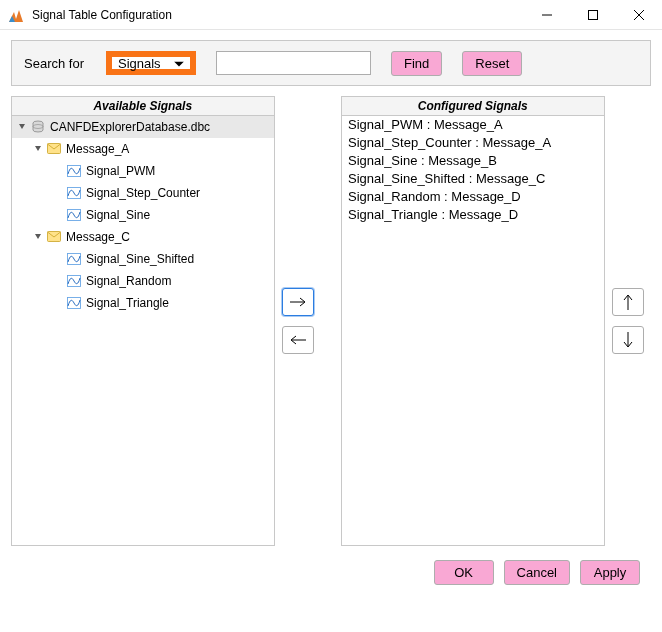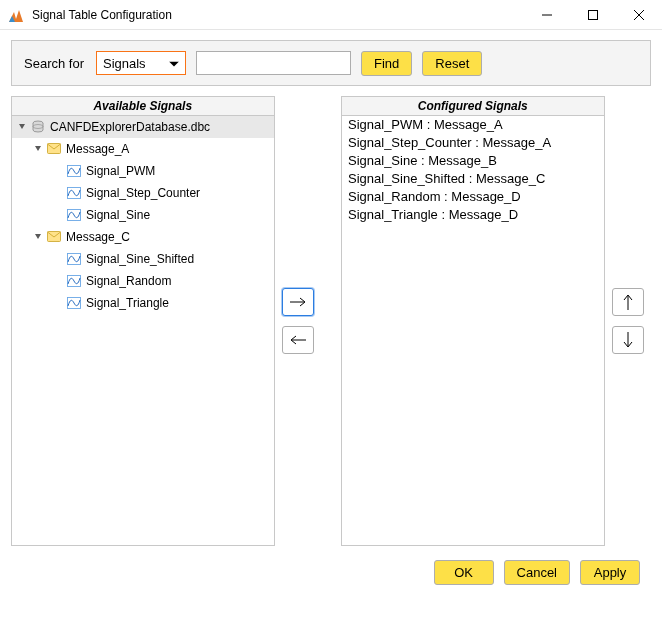--- a/index.html
+++ b/index.html
@@ -36,46 +36,46 @@
   .titlebar .winbtn svg { display:block; }
   .content {
     padding: 10px 11px 10px 11px;
   }
   .search-row {
     border: 1px solid #c8c8c8;
     background: #f4f4f4;
     padding: 10px 10px;
     display: flex;
     align-items: center;
-    gap: 10px;
+    gap: 20px;
     height: 46px;
   }
   .search-label { font-size: 13px; padding-left: 2px; padding-right: 2px;}
   .select-wrap {
     position: relative;
     background: #fff;
-    border: 1px solid #f97316;
+    border: 6px solid #f97316;
     width: 90px;
     height: 24px;
     display: flex;
     align-items: center;
     padding: 0 6px;
     font-size: 13px;
   }
   .select-wrap .chev {
     position: absolute; right: 6px; top: 50%; transform: translateY(-50%);
   }
   .text-input {
     background: #fff;
     border: 1px solid #adadad;
     height: 24px;
     width: 155px;
   }
   .btn {
-    background: #fde047;
+    background: #f9a8d4;
     border: 1px solid #adadad;
     border-radius: 3px;
     height: 25px;
     padding: 0 12px;
     font-size: 13px;
     display: inline-flex;
     align-items: center;
     justify-content: center;
     min-width: 44px;
   }

